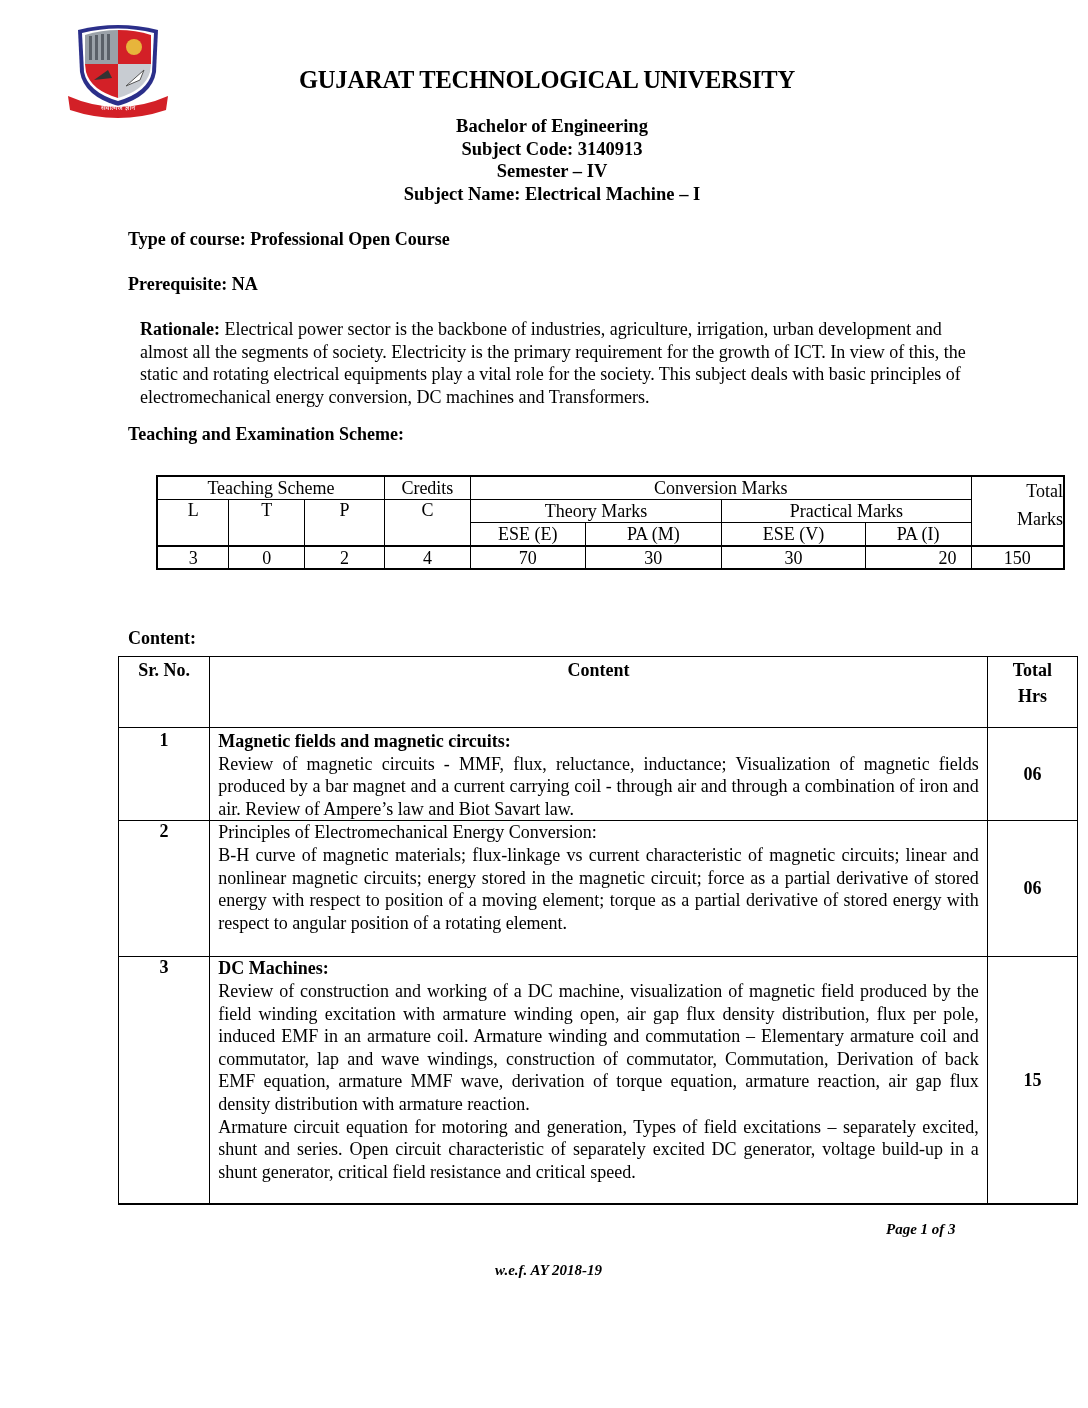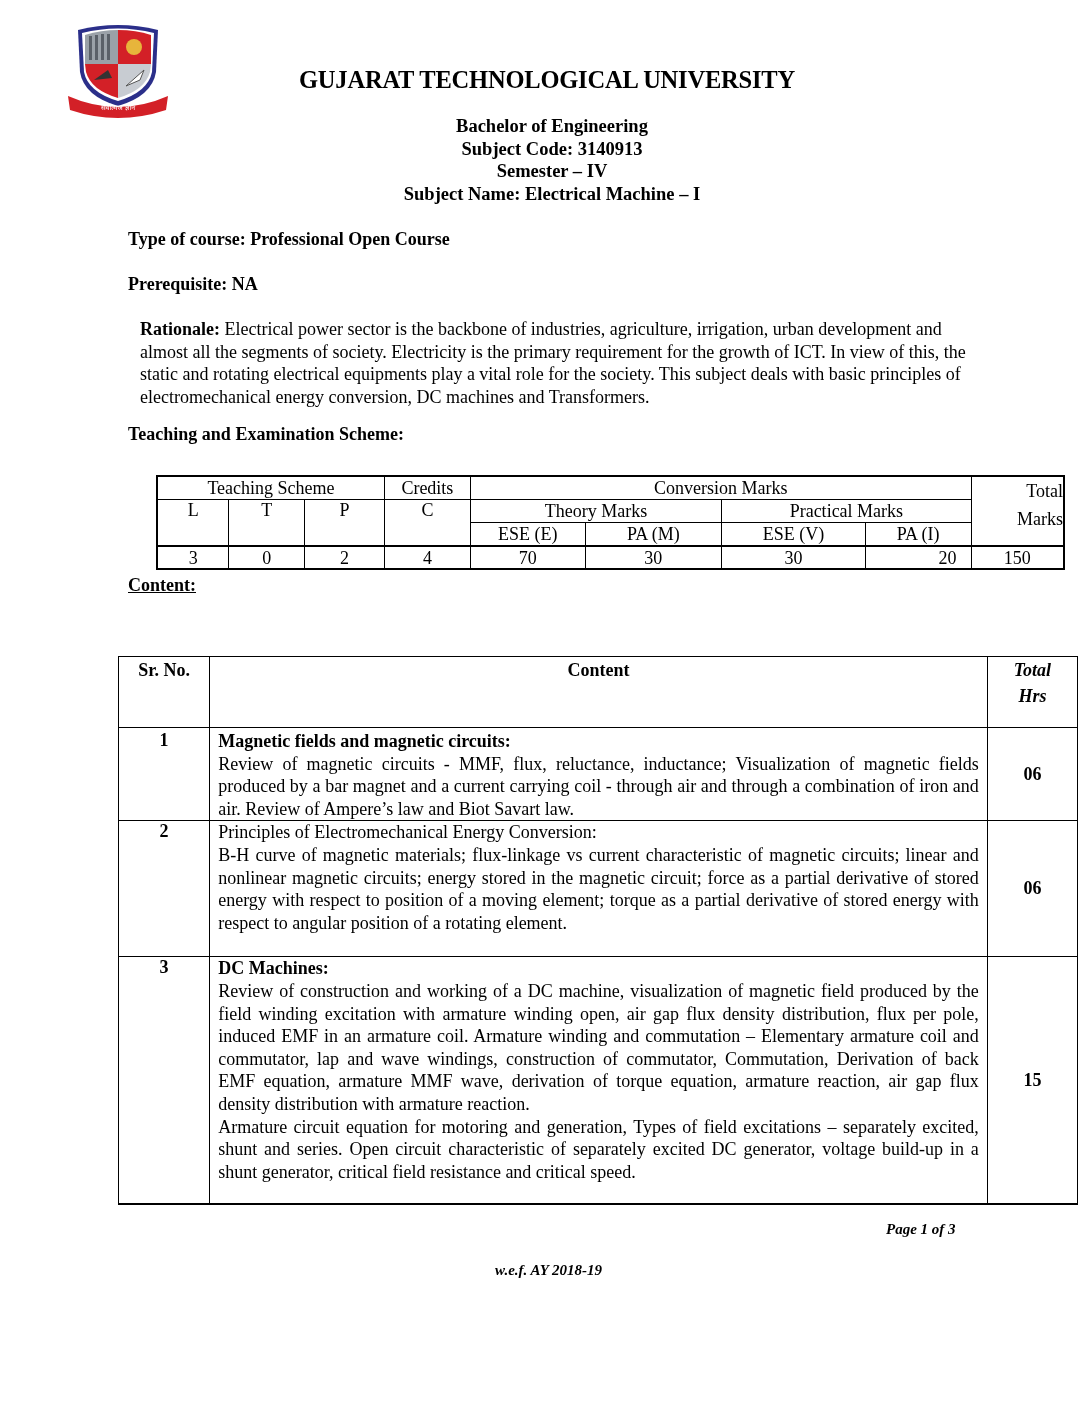--- a/index.html
+++ b/index.html
@@ -109,33 +109,33 @@
     <td>4</td>
     <td>70</td>
     <td>30</td>
     <td>30</td>
     <td style="text-align:right;padding-right:14px;">20</td>
     <td>150</td>
   </tr>
 </tbody>
   </table>
 
-<div class="abs label" style="top:575px;text-decoration:underline;">Content:</div>
+<div class="abs label" style="top:628px;">Content:</div>
 
 <table class="abs content">
   <colgroup>
       <col style="width:86px">
       <col style="width:733px">
       <col style="width:85px">
     </colgroup>
   <tbody>
       <tr>
     <th>Sr. No.</th>
     <th>Content</th>
-    <th style="padding:0 14px;font-style:italic;">Total Hrs</th>
+    <th style="padding:0 14px;">Total Hrs</th>
   </tr>
   <tr style="height:91px;">
     <td class="sr" style="padding-top:2px;">1</td>
     <td class="txt" style="padding-top:2px;">
       <div style="font-weight:bold">Magnetic fields and magnetic circuits:</div>
       <div>Review of magnetic circuits - MMF, flux, reluctance, inductance; Visualization of magnetic fields produced by a bar magnet and a current carrying coil - through air and through a combination of iron and air. Review of Ampere’s law and Biot Savart law.</div>
     </td>
     <td class="hrs">06</td>
   </tr>
   <tr style="height:136px;">

